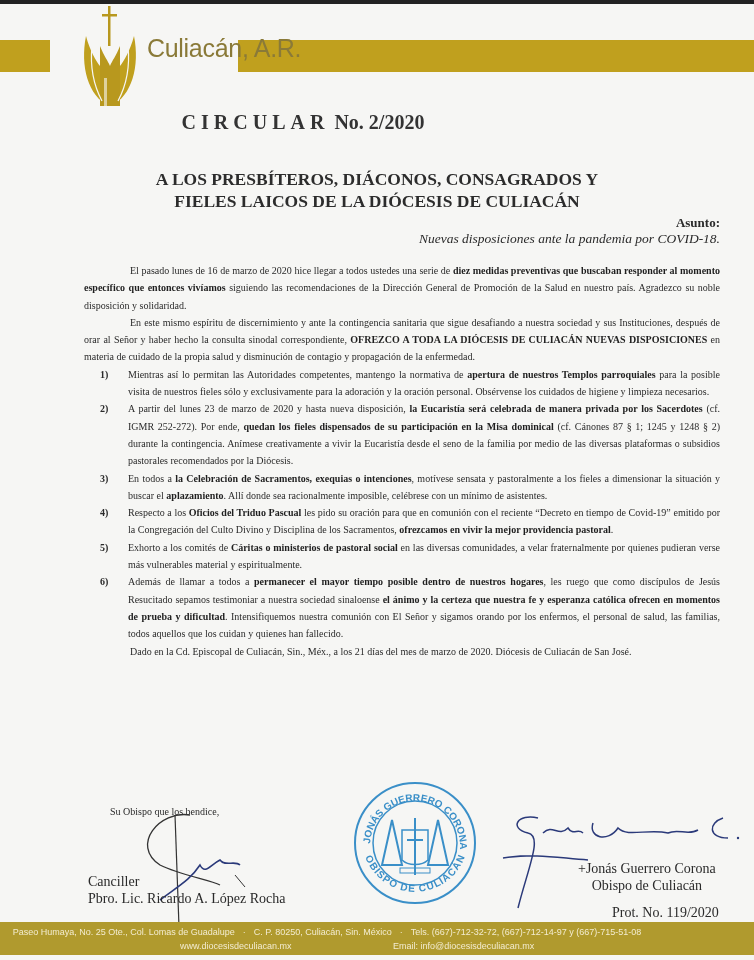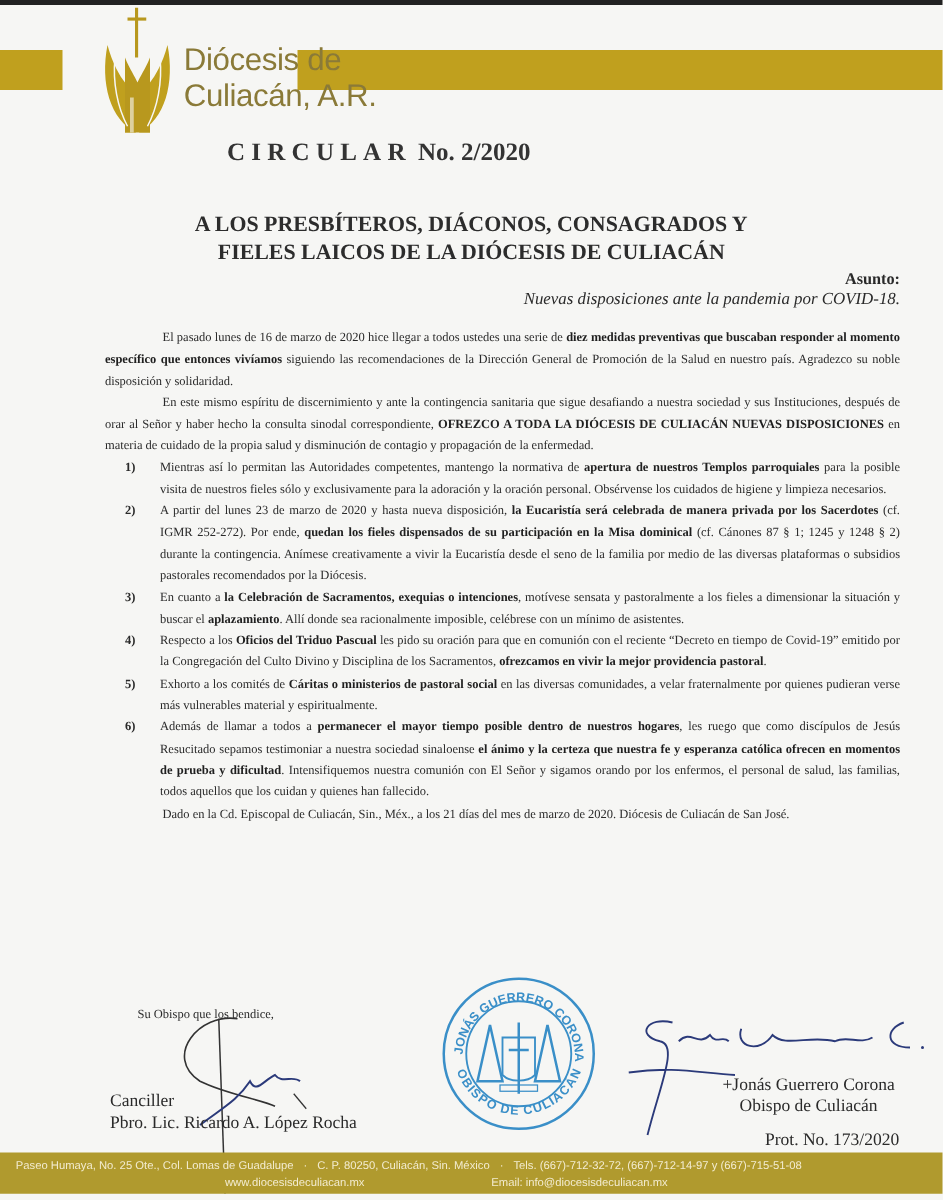--- a/index.html
+++ b/index.html
@@ -73,21 +73,20 @@
   <rect x="24" y="8" width="15" height="2.5" fill="#b8981e"></rect>
   <path d="M31 100 C 10 90, 2 60, 8 30 C 12 45, 18 55, 22 60 L 22 100 Z" fill="#c0a01e"></path>
   <path d="M33 100 C 54 90, 62 60, 56 30 C 52 45, 46 55, 42 60 L 42 100 Z" fill="#c0a01e"></path>
   <path d="M22 100 L 22 40 C 26 50, 30 55, 32 60 C 34 55, 38 50, 42 40 L 42 100 Z" fill="#b8981e"></path>
   <path d="M14 40 C 12 60, 16 80, 24 95" stroke="#f6f6f4" stroke-width="1.2" fill="none"></path>
   <path d="M50 40 C 52 60, 48 80, 40 95" stroke="#f6f6f4" stroke-width="1.2" fill="none"></path>
   <rect x="26" y="72" width="3" height="28" fill="#f6f6f4" opacity="0.6"></rect>
 </svg>
 
 <div class="org-name">
-  <div>Diócesis de</div>
   <div>Culiacán, A.R.</div>
 </div>
 
 <div class="title">
   <span class="spaced">CIRCULAR</span>
   <span>No. 2/2020</span>
 </div>
 
 <div class="addressee">
   <div>A LOS PRESBÍTEROS, DIÁCONOS, CONSAGRADOS Y</div>
@@ -96,21 +95,21 @@
 
 <div class="asunto-label">Asunto:</div>
 <div class="asunto-text">Nuevas disposiciones ante la pandemia por COVID-18.</div>
 
 <div class="body">
   <p><span>El pasado lunes de 16 de marzo de 2020 hice llegar a todos ustedes una serie de </span><b>diez medidas preventivas que buscaban responder al momento específico que entonces vivíamos</b><span> siguiendo las recomendaciones de la Dirección General de Promoción de la Salud en nuestro país. Agradezco su noble disposición y solidaridad.</span></p>
   <p><span>En este mismo espíritu de discernimiento y ante la contingencia sanitaria que sigue desafiando a nuestra sociedad y sus Instituciones, después de orar al Señor y haber hecho la consulta sinodal correspondiente, </span><b>OFREZCO A TODA LA DIÓCESIS DE CULIACÁN NUEVAS DISPOSICIONES</b><span> en materia de cuidado de la propia salud y disminución de contagio y propagación de la enfermedad.</span></p>
   <ol class="items">
     <li><span class="num">1)</span><span><span>Mientras así lo permitan las Autoridades competentes, mantengo la normativa de </span><b>apertura de nuestros Templos parroquiales</b><span> para la posible visita de nuestros fieles sólo y exclusivamente para la adoración y la oración personal. Obsérvense los cuidados de higiene y limpieza necesarios.</span></span></li>
     <li><span class="num">2)</span><span><span>A partir del lunes 23 de marzo de 2020 y hasta nueva disposición, </span><b>la Eucaristía será celebrada de manera privada por los Sacerdotes</b><span> (cf. IGMR 252-272). Por ende, </span><b>quedan los fieles dispensados de su participación en la Misa dominical</b><span> (cf. Cánones 87 § 1; 1245 y 1248 § 2) durante la contingencia. Anímese creativamente a vivir la Eucaristía desde el seno de la familia por medio de las diversas plataformas o subsidios pastorales recomendados por la Diócesis.</span></span></li>
-    <li><span class="num">3)</span><span><span>En cuanto a </span><b>la Celebración de Sacramentos, exequias o intenciones</b><span>, motívese sensata y pastoralmente a los fieles a dimensionar la situación y buscar el </span><b>aplazamiento</b><span>. Allí donde sea racionalmente imposible, celébrese con un mínimo de asistentes.</span></span></li>
+    <li><span class="num">3)</span><span><span>En todos a </span><b>la Celebración de Sacramentos, exequias o intenciones</b><span>, motívese sensata y pastoralmente a los fieles a dimensionar la situación y buscar el </span><b>aplazamiento</b><span>. Allí donde sea racionalmente imposible, celébrese con un mínimo de asistentes.</span></span></li>
     <li><span class="num">4)</span><span><span>Respecto a los </span><b>Oficios del Triduo Pascual</b><span> les pido su oración para que en comunión con el reciente “Decreto en tiempo de Covid-19” emitido por la Congregación del Culto Divino y Disciplina de los Sacramentos, </span><b>ofrezcamos en vivir la mejor providencia pastoral</b><span>.</span></span></li>
     <li><span class="num">5)</span><span><span>Exhorto a los comités de </span><b>Cáritas o ministerios de pastoral social</b><span> en las diversas comunidades, a velar fraternalmente por quienes pudieran verse más vulnerables material y espiritualmente.</span></span></li>
     <li><span class="num">6)</span><span><span>Además de llamar a todos a </span><b>permanecer el mayor tiempo posible dentro de nuestros hogares</b><span>, les ruego que como discípulos de Jesús Resucitado sepamos testimoniar a nuestra sociedad sinaloense </span><b>el ánimo y la certeza que nuestra fe y esperanza católica ofrecen en momentos de prueba y dificultad</b><span>. Intensifiquemos nuestra comunión con El Señor y sigamos orando por los enfermos, el personal de salud, las familias, todos aquellos que los cuidan y quienes han fallecido.</span></span></li>
   </ol>
   <p class="dado">Dado en la Cd. Episcopal de Culiacán, Sin., Méx., a los 21 días del mes de marzo de 2020. Diócesis de Culiacán de San José.</p>
 </div>
 
 <div class="closing">Su Obispo que los bendice,</div>
 
 <svg class="sig1" viewBox="0 0 140 150">
@@ -150,21 +149,21 @@
   <path d="M45 25 C 55 15, 60 30, 70 20 C 75 28, 80 20, 85 25 M 95 15 C 90 30, 110 35, 120 20 C 130 30, 150 20, 170 25 C 180 20, 190 28, 200 22" stroke="#2b3a7a" stroke-width="1.5" fill="none"></path>
   <path d="M225 10 C 210 15, 210 30, 230 30" stroke="#2b3a7a" stroke-width="1.5" fill="none"></path>
   <circle cx="240" cy="30" r="1.2" fill="#2b3a7a"></circle>
 </svg>
 
 <div class="bishop">
   <div>+Jonás Guerrero Corona</div>
   <div>Obispo de Culiacán</div>
 </div>
 
-<div class="prot">Prot. No. 173/2020</div>
+<div class="prot">Prot. No. 119/2020</div>
 
 <div class="footer">
   <div class="l1">
     <span>Paseo Humaya, No. 25 Ote., Col. Lomas de Guadalupe</span><span class="dot">·</span><span>C. P. 80250, Culiacán, Sin. México</span><span class="dot">·</span><span>Tels. (667)-712-32-72, (667)-712-14-97 y (667)-715-51-08</span>
   </div>
   <div class="l2a">www.diocesisdeculiacan.mx</div>
   <div class="l2b">Email: info@diocesisdeculiacan.mx</div>
 </div>
 
 </body></html>

